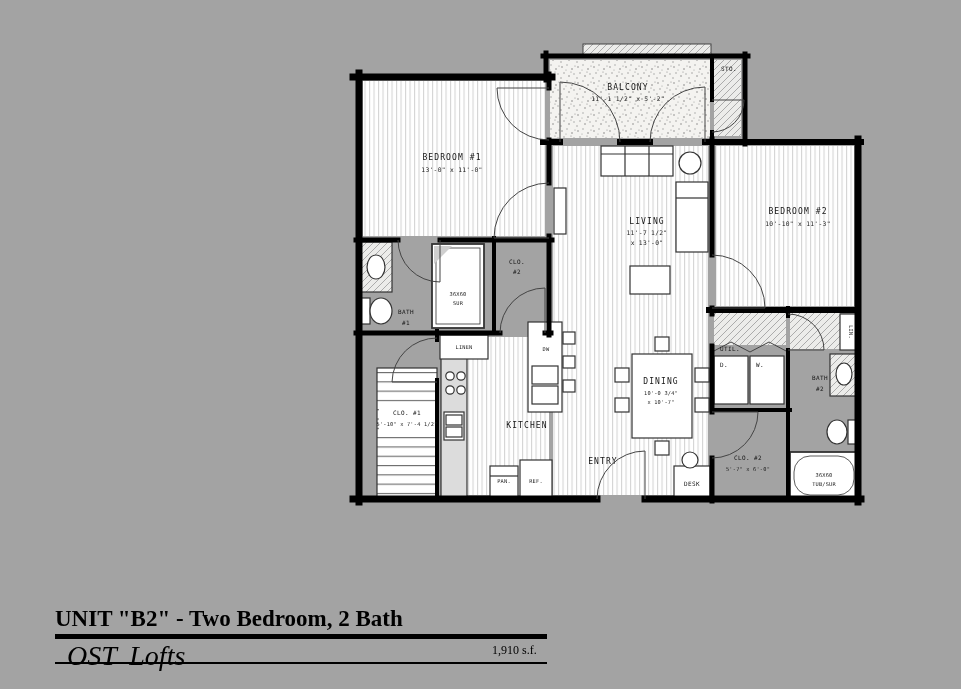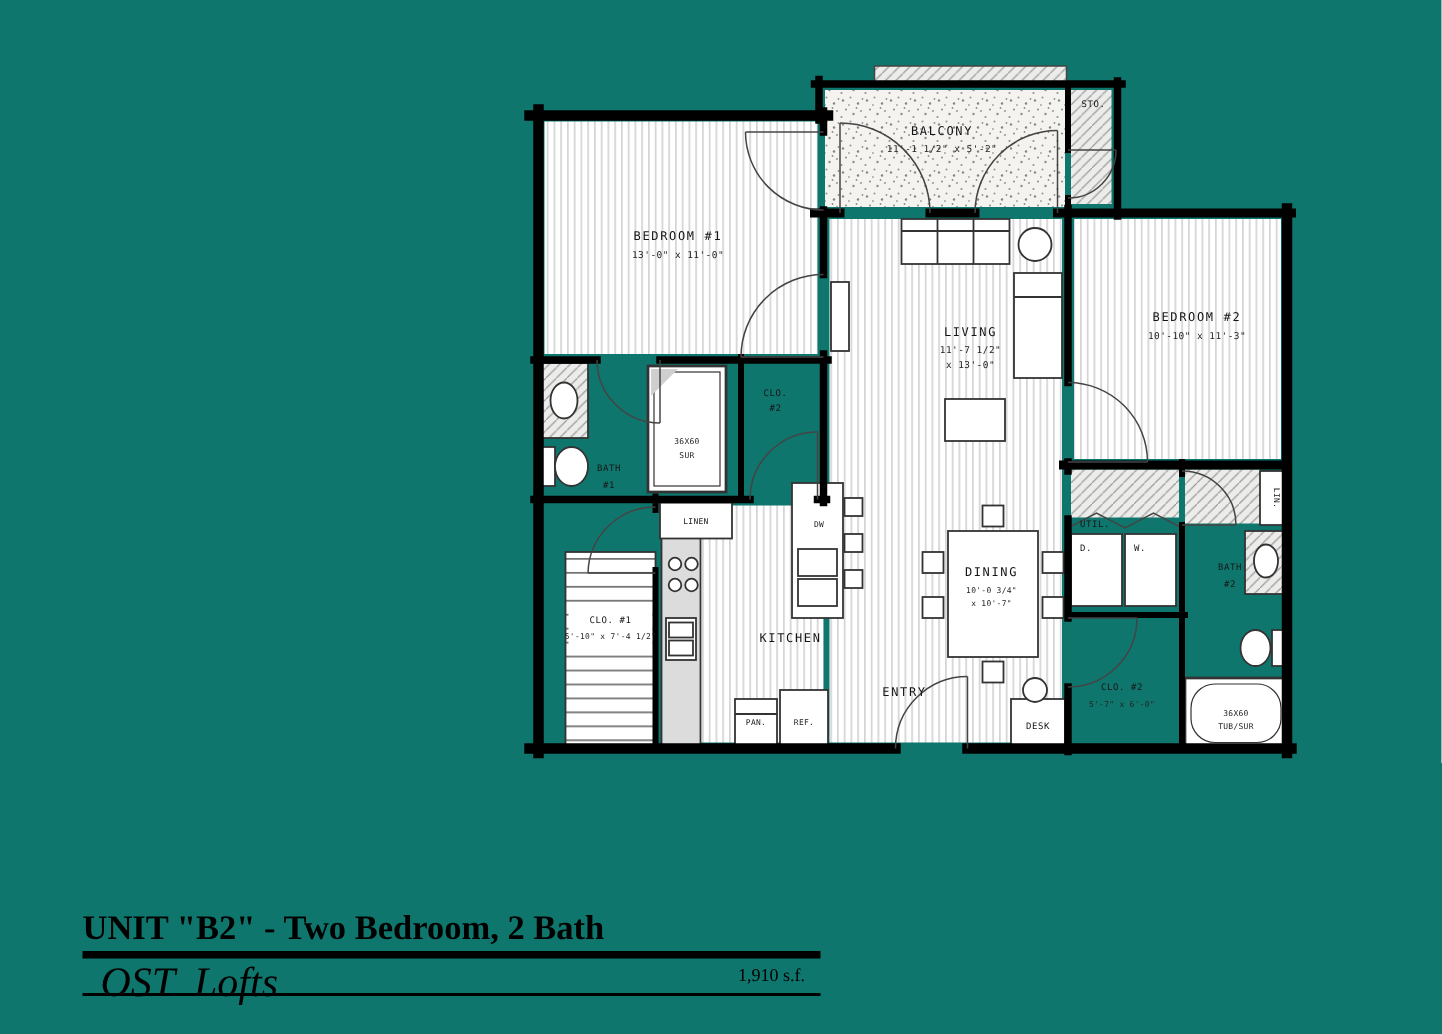--- a/index.html
+++ b/index.html
@@ -1,16 +1,16 @@
 <!DOCTYPE html>
 <html><head>
 <meta charset="utf-8">
 <style>
   html,body{margin:0;padding:0;background:#fff;}
-  .page{position:relative;width:961px;height:689px;background:#0f766e;overflow:hidden;
+  .page{position:relative;width:961px;height:689px;background:#a3a3a3;overflow:hidden;
         font-family:"Liberation Sans",sans-serif;}
   svg{position:absolute;left:0;top:0;}
   
   .t-name{font-family:"DejaVu Sans Mono",monospace;font-size:8px;letter-spacing:1.1px;fill:#151515;text-anchor:middle;}
   .t-dim{font-family:"DejaVu Sans Mono",monospace;font-size:6.3px;letter-spacing:.3px;fill:#222;text-anchor:middle;}
   .t-sm{font-family:"DejaVu Sans Mono",monospace;font-size:6px;letter-spacing:.4px;fill:#151515;text-anchor:middle;}
   .t-xs{font-family:"DejaVu Sans Mono",monospace;font-size:5.3px;letter-spacing:.2px;fill:#222;text-anchor:middle;}
   
   .titleblock{position:absolute;left:55px;top:602px;width:560px;height:87px;}
   .tb-title{position:absolute;left:0;top:4px;font-family:"Liberation Serif",serif;

